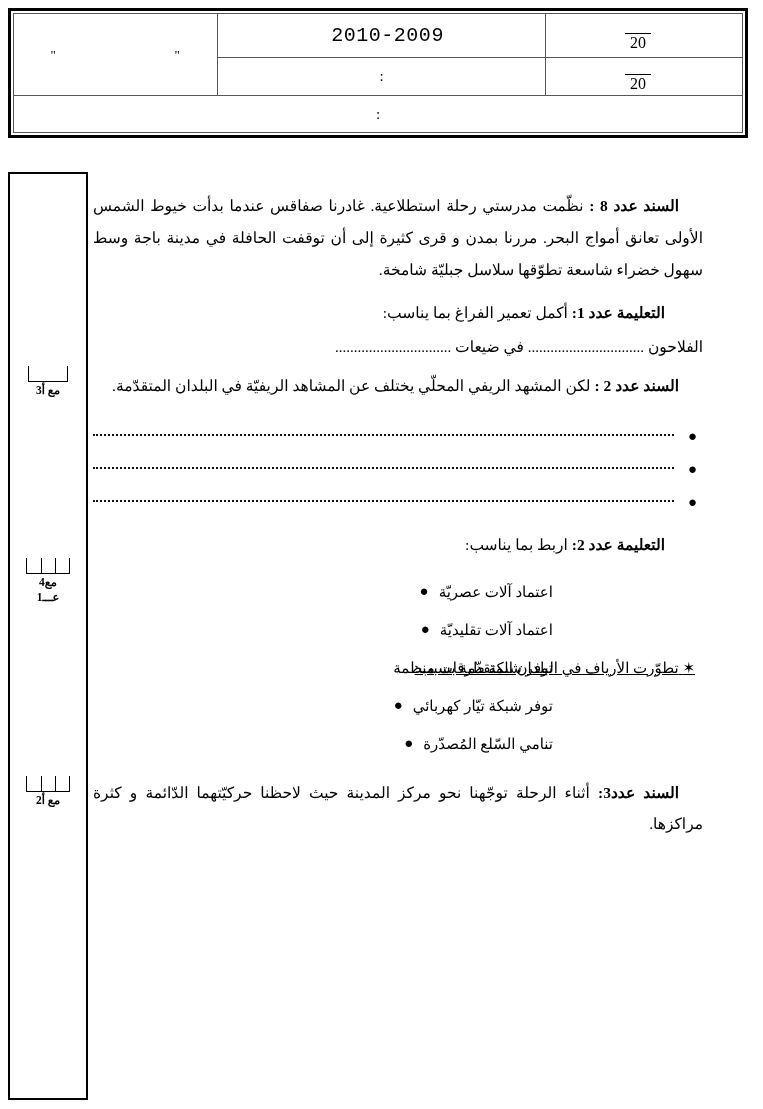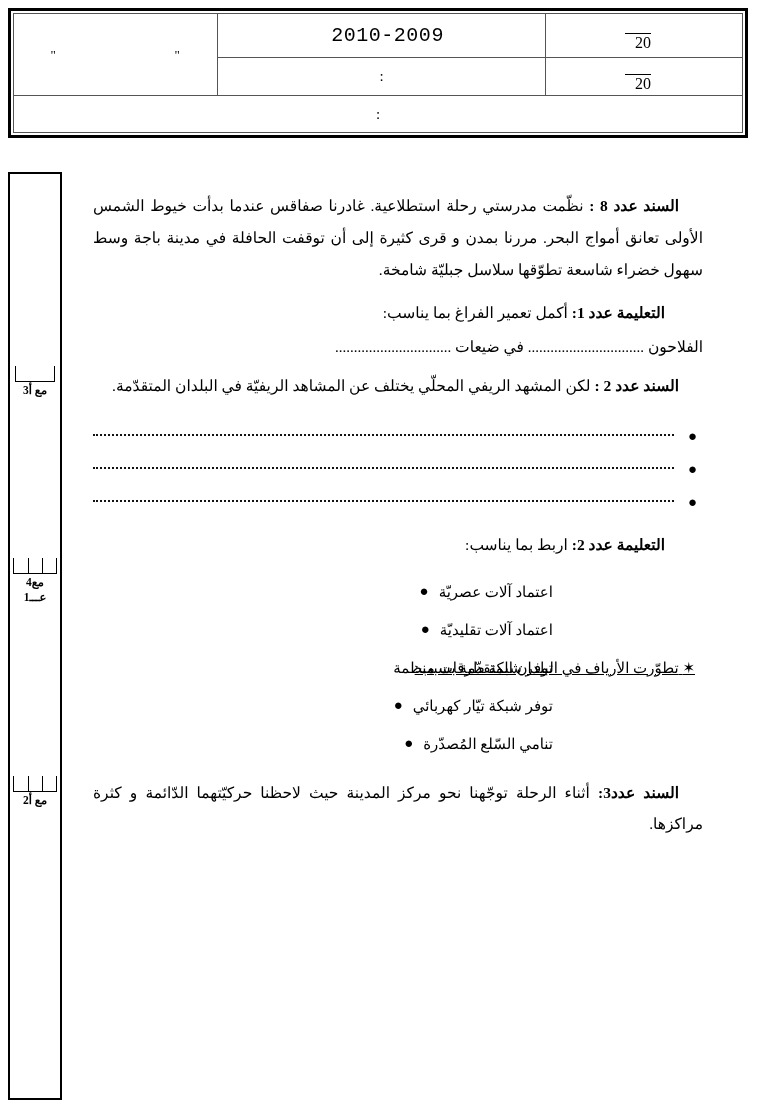--- a/index.html
+++ b/index.html
@@ -76,21 +76,21 @@
   }
   .cell-score {
     width: 27%;
     text-align: center;
   }
   .cell-score-top {
     height: 43px;
   }
   .score-frac {
     display: inline-block;
-    text-align: right;
+    text-align: center;
     font-size: 16px;
     font-family: "Liberation Serif", serif;
     line-height: 1.0;
     padding-right: 12px;
   }
   .score-frac .num {
     display: block;
     min-width: 26px;
     min-height: 13px;
   }
@@ -197,21 +197,21 @@
     font-size: 15px;
     white-space: nowrap;
     text-decoration: underline;
   }
 
   
   .margin-col {
     position: absolute;
     top: 172px;
     left: 8px;
-    width: 54px;
+    width: 80px;
     height: 928px;
     border: 2.5px solid #000;
     box-sizing: border-box;
     background: #fff;
   }
   .marker {
     position: absolute;
     width: 100%;
     text-align: center;
     direction: rtl;

